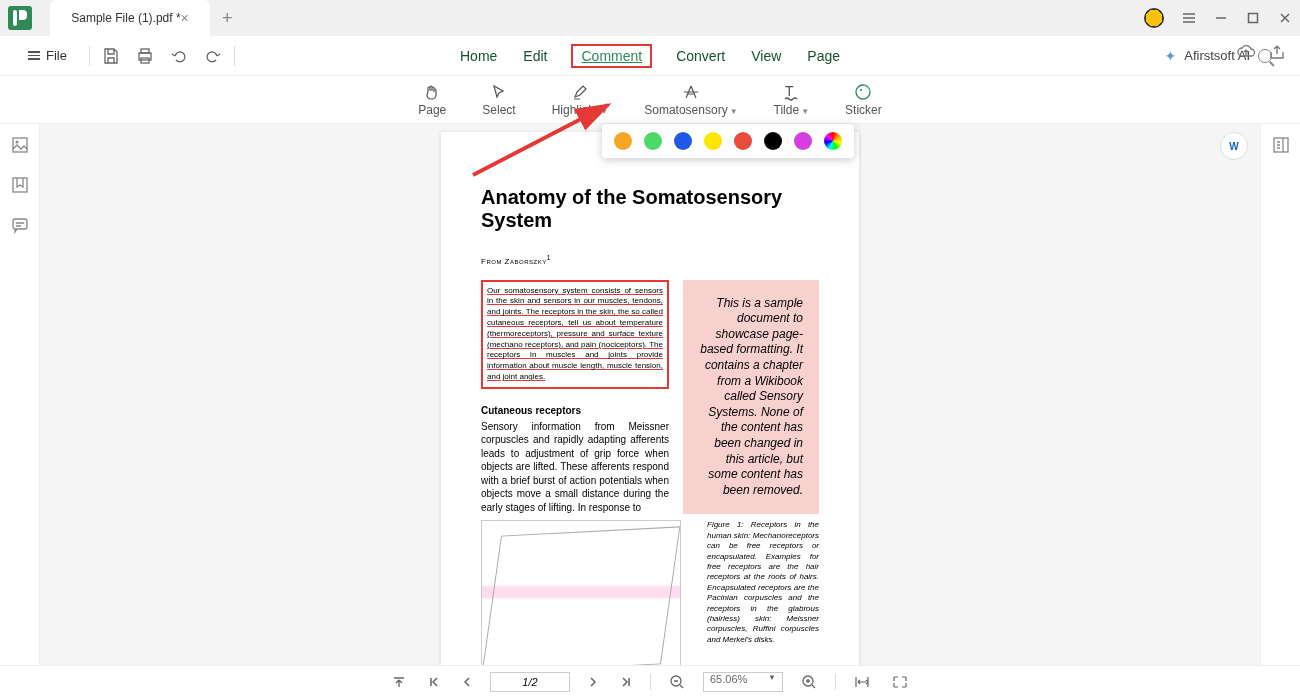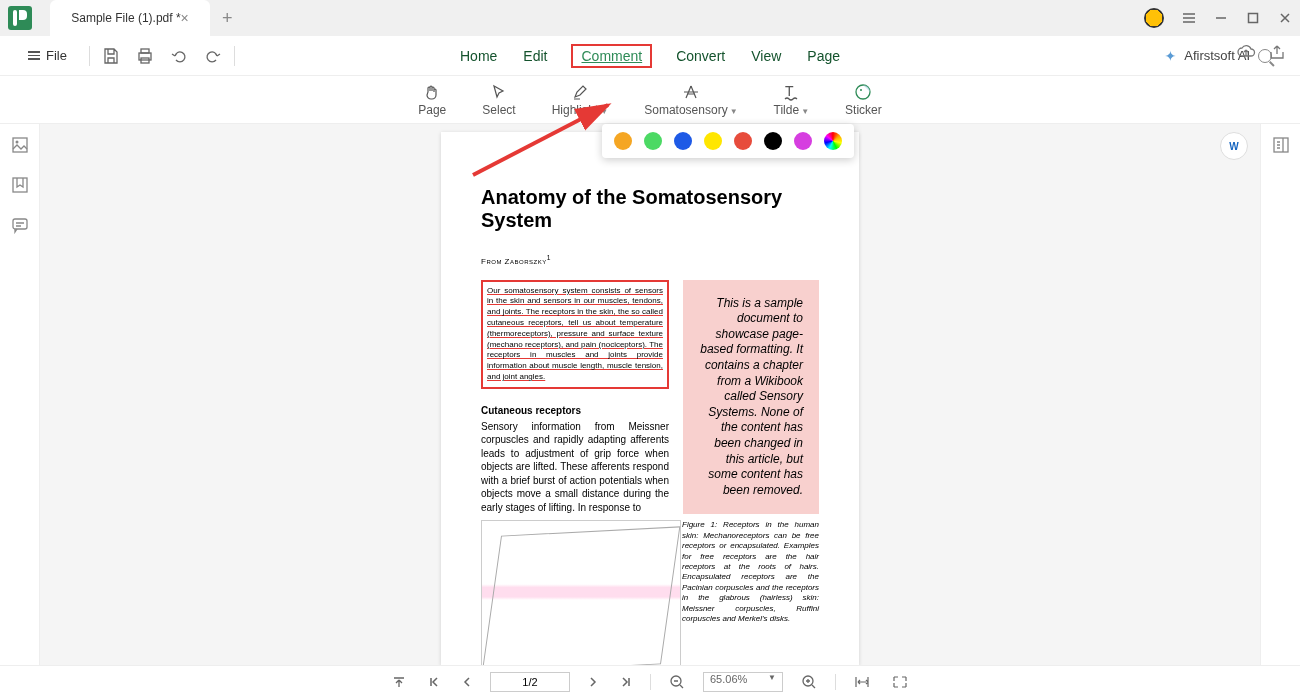--- a/index.html
+++ b/index.html
@@ -51,36 +51,36 @@
 .page h1 { font-size: 20px; font-weight: bold; margin-bottom: 22px; }
 .page .from { font-size: 8px; font-variant: small-caps; margin-bottom: 14px; letter-spacing: 0.5px; }
 .two-col { display: flex; gap: 14px; }
 .left-col { flex: 1; }
 .right-col { width: 136px; }
 .underlined-box { border: 2.5px solid #e53935; padding: 4px; margin-bottom: 16px; }
 .underlined-box p { font-size: 8px; line-height: 1.35; text-align: justify; text-decoration: underline; text-decoration-color: #e53935; }
 .pink-box { background: #f8d0ce; padding: 16px; font-size: 12px; font-style: italic; line-height: 1.3; text-align: right; }
 .sub-h { font-size: 10px; font-weight: bold; margin: 4px 0; }
 .jtext { font-size: 10px; line-height: 1.35; text-align: justify; }
-.fig-row { display: flex; gap: 1px; margin-top: 6px; }
+.fig-row { display: flex; gap: 26px; margin-top: 6px; }
 .fig-img { width: 200px; height: 160px; border: 1px solid #ccc; position: relative; background: linear-gradient(#fff 40%, #fde 42%, #fde 48%, #fff 50%); }
 .fig-img::before { content: ""; position: absolute; inset: 10px 10px 10px 10px; border: 1px solid #aaa; transform: skewX(-8deg) skewY(-3deg); }
 .fig-cap { flex: 1; font-size: 8px; font-style: italic; line-height: 1.3; text-align: justify; }
 .footnote { font-size: 7px; margin-top: 16px; }
 .footnote sup { font-size: 6px; }
 
 .color-popup { position: absolute; top: 124px; left: 602px; background: #fff; box-shadow: 0 2px 8px rgba(0,0,0,0.2); border-radius: 4px; padding: 8px 12px; display: flex; gap: 12px; z-index: 10; }
 .color-swatch { width: 18px; height: 18px; border-radius: 50%; cursor: pointer; }
 .color-swatch.rainbow { background: conic-gradient(red, orange, yellow, lime, cyan, blue, magenta, red); }
 
 .red-arrow { position: absolute; top: 100px; left: 468px; width: 160px; height: 80px; pointer-events: none; z-index: 11; }
 
 .status-bar { position: absolute; bottom: 0; left: 0; right: 0; height: 32px; background: #fff; border-top: 1px solid #eee; display: flex; align-items: center; justify-content: center; gap: 14px; font-size: 12px; color: #666; }
 .sb-btn { cursor: pointer; padding: 2px 4px; }
-.page-input { width: 80px; height: 20px; border: 1px solid #ccc; text-align: center; font-size: 11px; }
+.page-input { width: 80px; height: 20px; border: 1px solid #ccc; text-align: center; font-size: 11px; font-style: italic; }
 .zoom-select { width: 80px; height: 20px; border: 1px solid #ccc; display: flex; align-items: flex-start; padding: 0 6px; font-size: 11px; justify-content: space-between; }
 .sb-divider { width: 1px; height: 16px; background: #ddd; }
 
 .cloud-area { position: absolute; right: 14px; top: 44px; display: flex; gap: 12px; }
 svg { display: block; }
 </style>
 </head>
 <body>
 
 <div class="title-bar">

